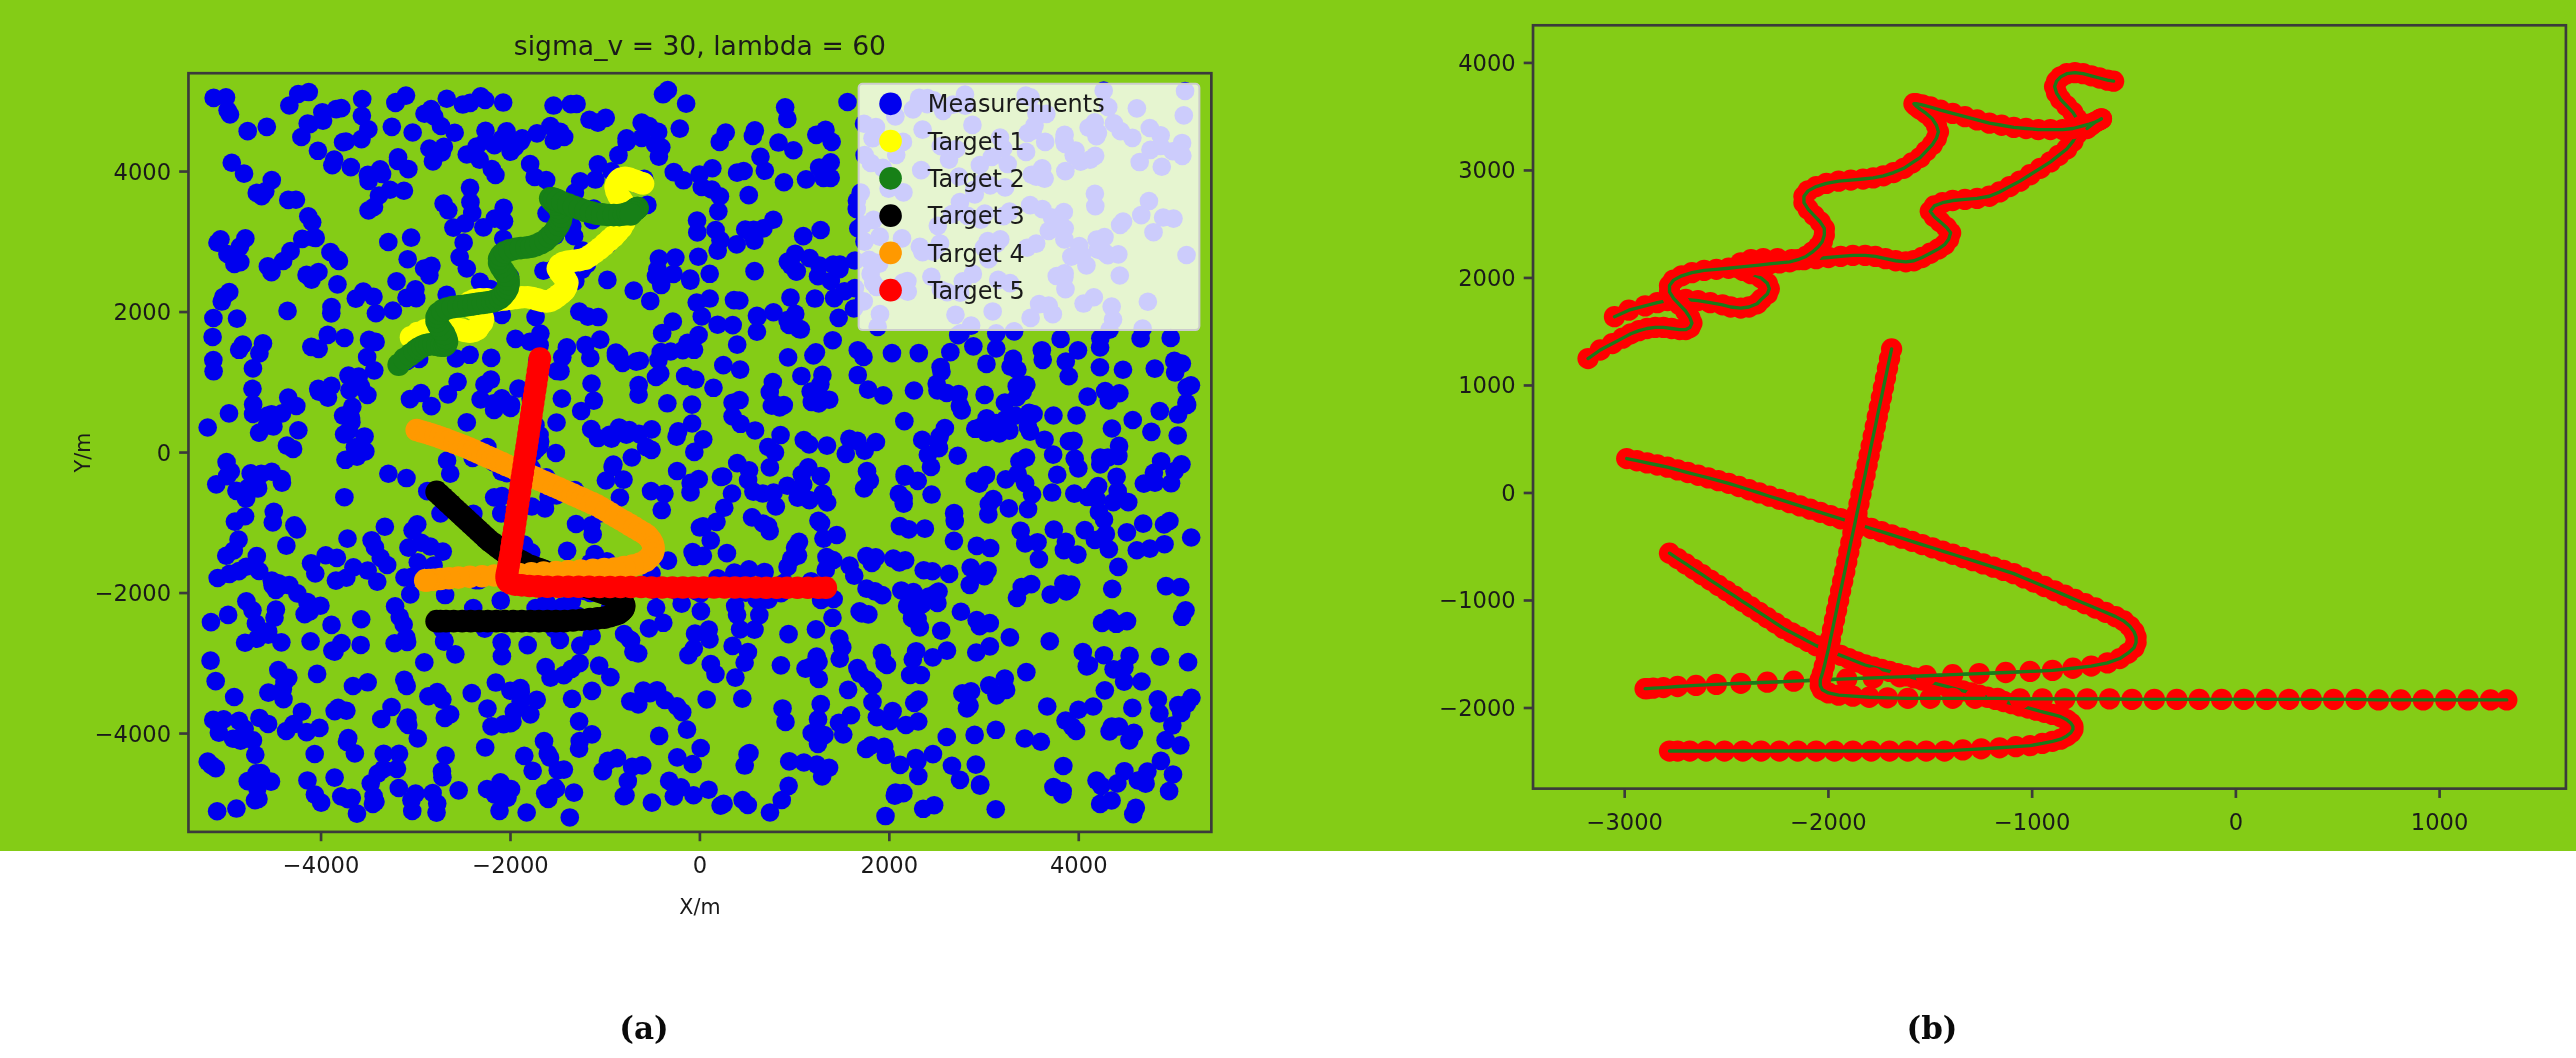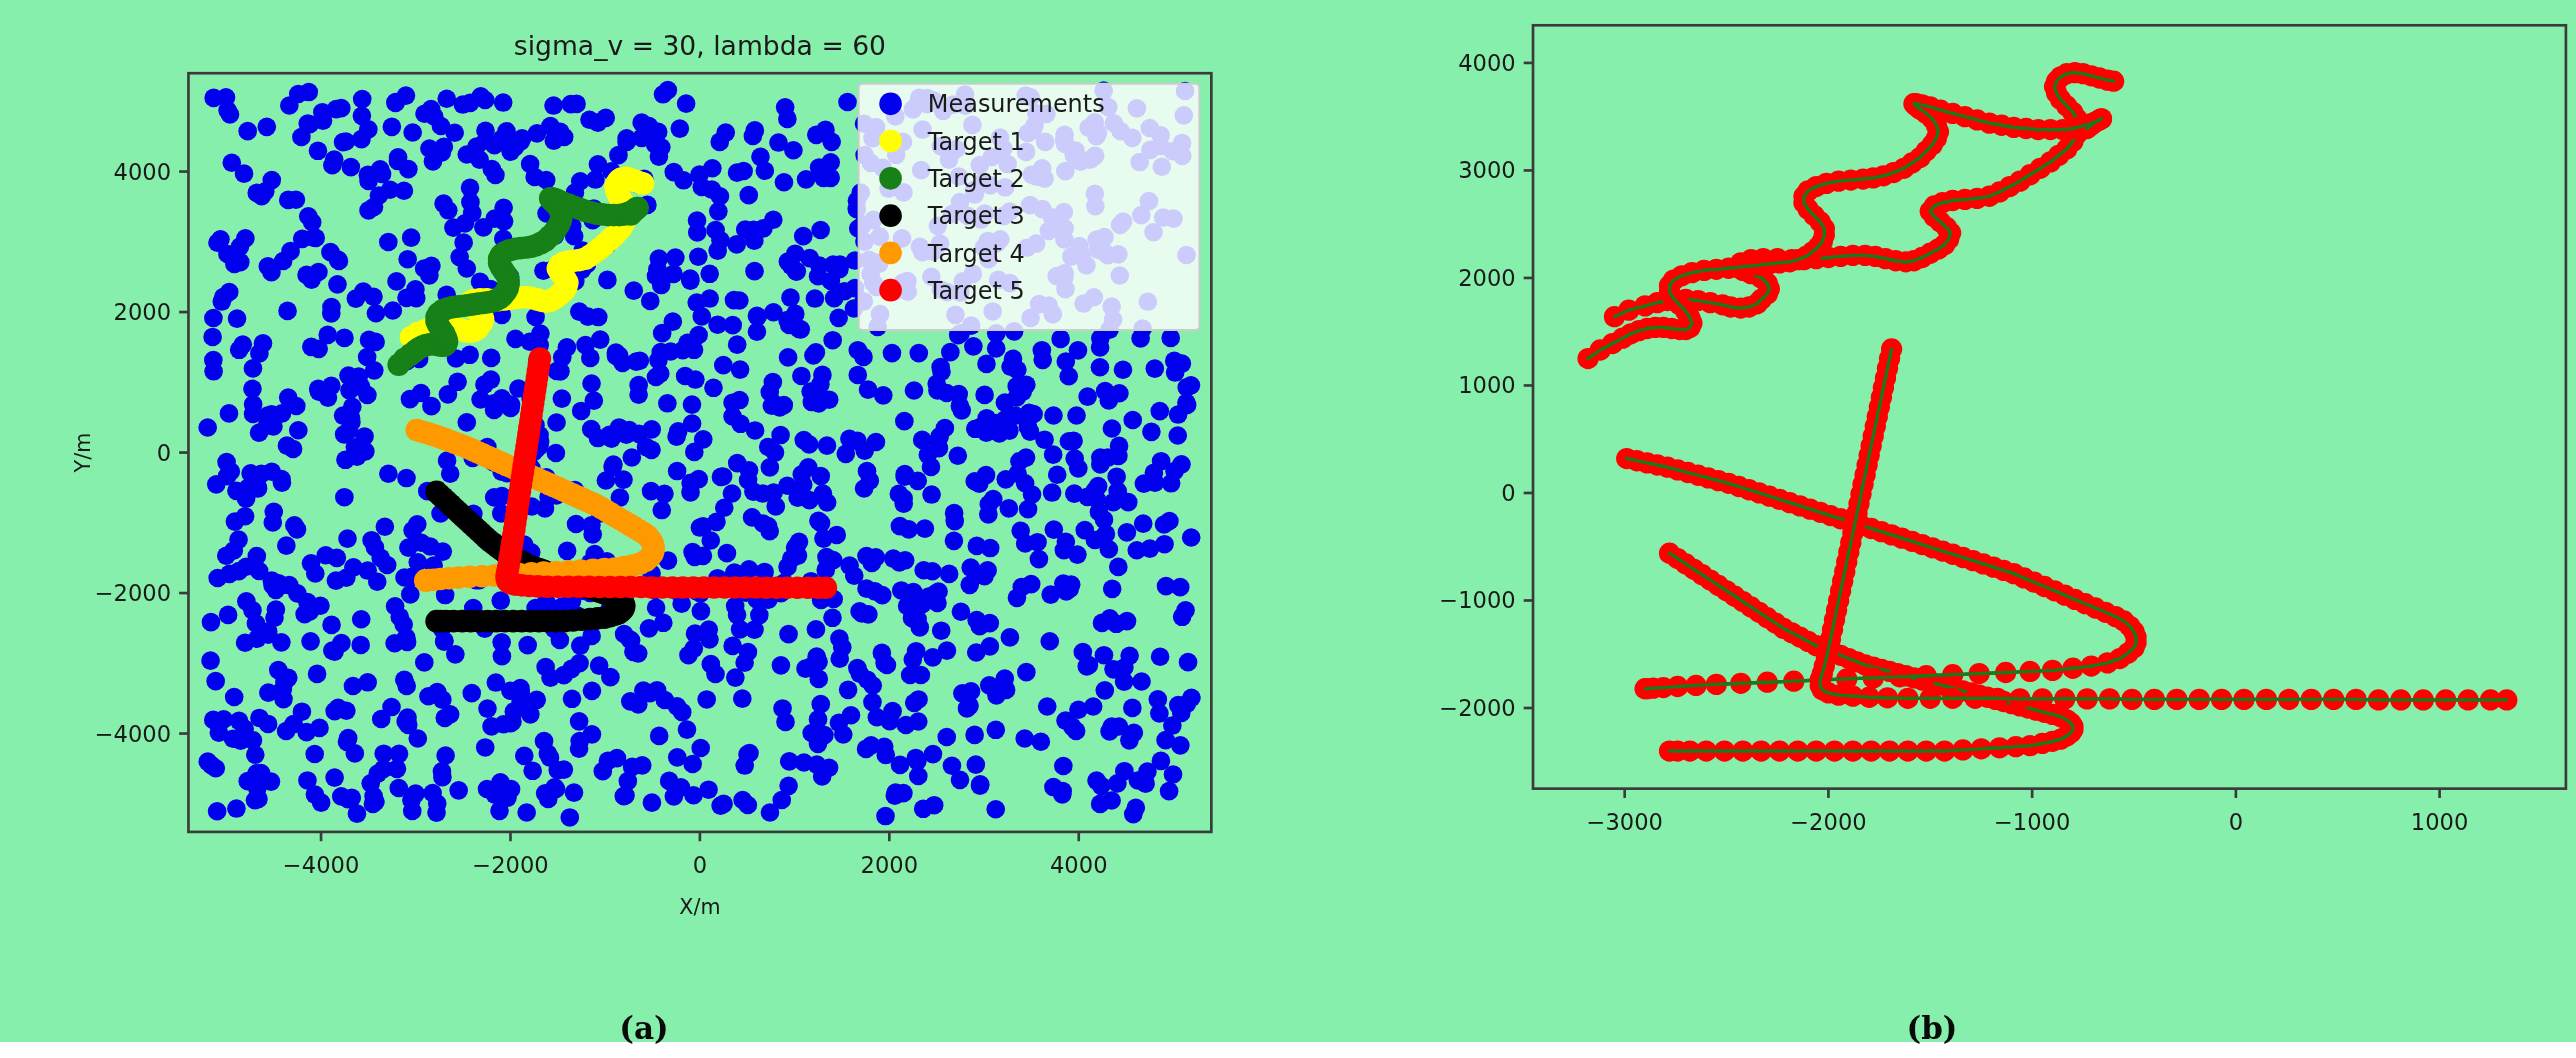--- a/index.html
+++ b/index.html
@@ -1,17 +1,17 @@
 <!DOCTYPE html>
 <html style="font-size:10.7px"><head>
 <meta charset="utf-8">
 <style>
   html,body{margin:0;padding:0;background:#ffffff;}
   body{width:2576px;height:1058px;font-family:"DejaVu Sans",sans-serif;overflow:hidden;}
-  #figure{position:relative;width:2576px;height:1042px;background:#86efac;}
+  #figure{position:relative;width:2576px;height:851px;background:#84cc16;}
   .panel{position:absolute;top:0;height:1058px;}
   #panel-a{left:0;width:1288px;}
   #panel-b{left:1288px;width:1288px;}
   .panel svg{display:block;}
   .caption{position:absolute;bottom:12px;width:100%;text-align:center;
            font-family:"DejaVu Serif",serif;font-weight:bold;font-size:31px;color:#0a0a0a;}
   text{font-family:"DejaVu Sans",sans-serif;fill:#1a1a1a;}
   .ticklbl{font-size:34px;}
   .axlbl{font-size:31px;}
   .title{font-size:40px;}

